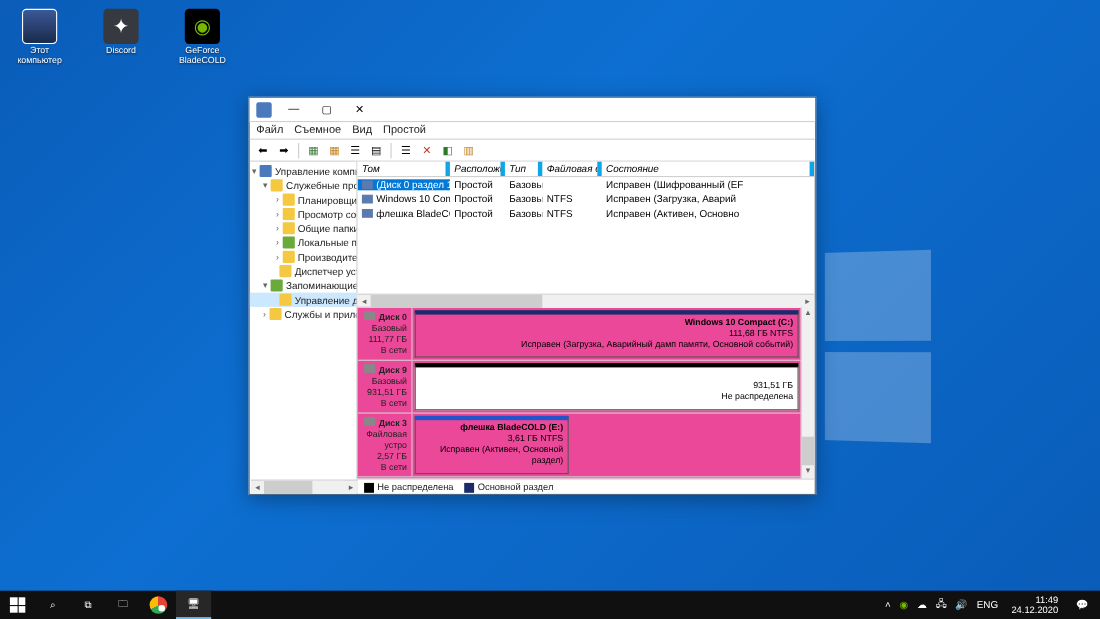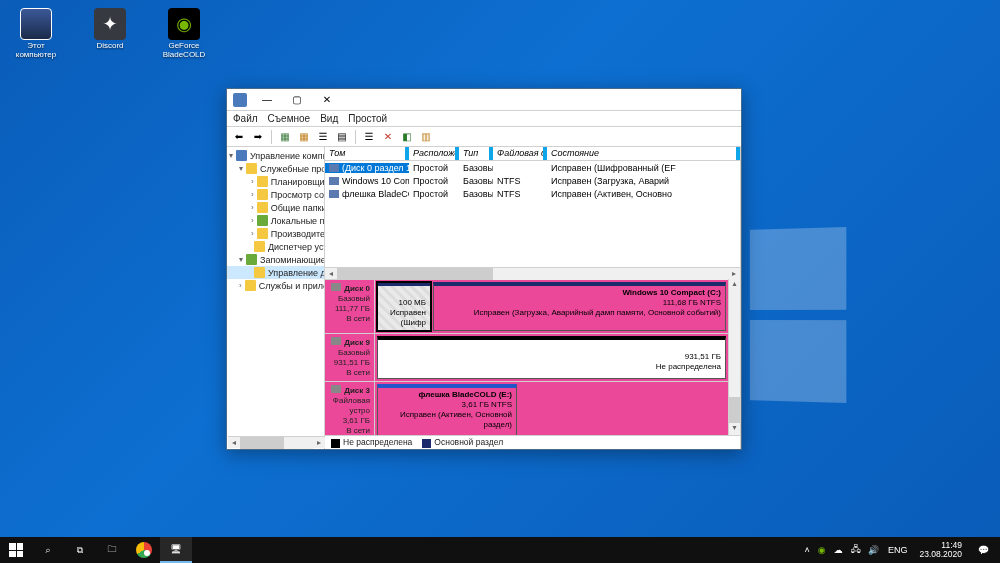--- a/index.html
+++ b/index.html
@@ -247,32 +247,31 @@
             <div class="thumb"></div>
           </div>
           <div class="arr">▸</div>
         </div>
 
       <div style="display:flex; flex:0 0 156px; min-height:0;">
         <div class="diskarea">
           <div class="diskrow">
             <div class="diskinfo"><span class="dic"></span><b>Диск 0</b><br><span>Базовый</span><br><span>111,77 ГБ</span><br><span>В сети</span></div>
             <div class="diskparts">
-              <div class="part hatched sel" style="width:54px"><br><span>100 МБ</span><br><span>Исправен (Шифр</span></div>
               <div class="part navy" style="flex:1"><b>Windows 10 Compact  (C:)</b><br><span>111,68 ГБ NTFS</span><br><span>Исправен (Загрузка, Аварийный дамп памяти, Основной событий)</span></div>
             </div>
           </div>
           <div class="diskrow">
             <div class="diskinfo"><span class="dic"></span><b>Диск 9</b><br><span>Базовый</span><br><span>931,51 ГБ</span><br><span>В сети</span></div>
             <div class="diskparts">
               <div class="part black" style="flex:1"><br><span>931,51 ГБ</span><br><span>Не распределена</span></div>
             </div>
           </div>
           <div class="diskrow">
-            <div class="diskinfo"><span class="dic"></span><b>Диск 3</b><br><span>Файловая устро</span><br><span>3,61 ГБ</span><br><span>В сети</span></div>
+            <div class="diskinfo"><span class="dic"></span><b>Диск 3</b><br><span>Файловая устро</span><br><span>2,57 ГБ</span><br><span>В сети</span></div>
             <div class="diskparts">
               <div class="part blue" style="width:140px"><b>флешка BladeCOLD  (E:)</b><br><span>3,61 ГБ NTFS</span><br><span>Исправен (Активен, Основной раздел)</span></div>
             </div>
           </div>
         </div>
         <div class="vscroll">
             <div class="arr">▴</div>
             <div class="vtrack">
               <div class="vthumb"></div>
             </div>
@@ -314,15 +313,15 @@
   <div class="tb active">🖥</div>
   <div class="spacer"></div>
   <div class="tray">
     <span>˄</span>
     <span style="color:#76b900">◉</span>
     <span>☁</span>
     <span>🖧</span>
     <span>🔊</span>
     <span>ENG</span>
   </div>
-  <div class="clock"><span>11:49</span><br><span>23.08.2020</span></div>
+  <div class="clock"><span>11:49</span><br><span>24.12.2020</span></div>
   <div class="tb">💬</div>
 </div>
 
 </body></html>

